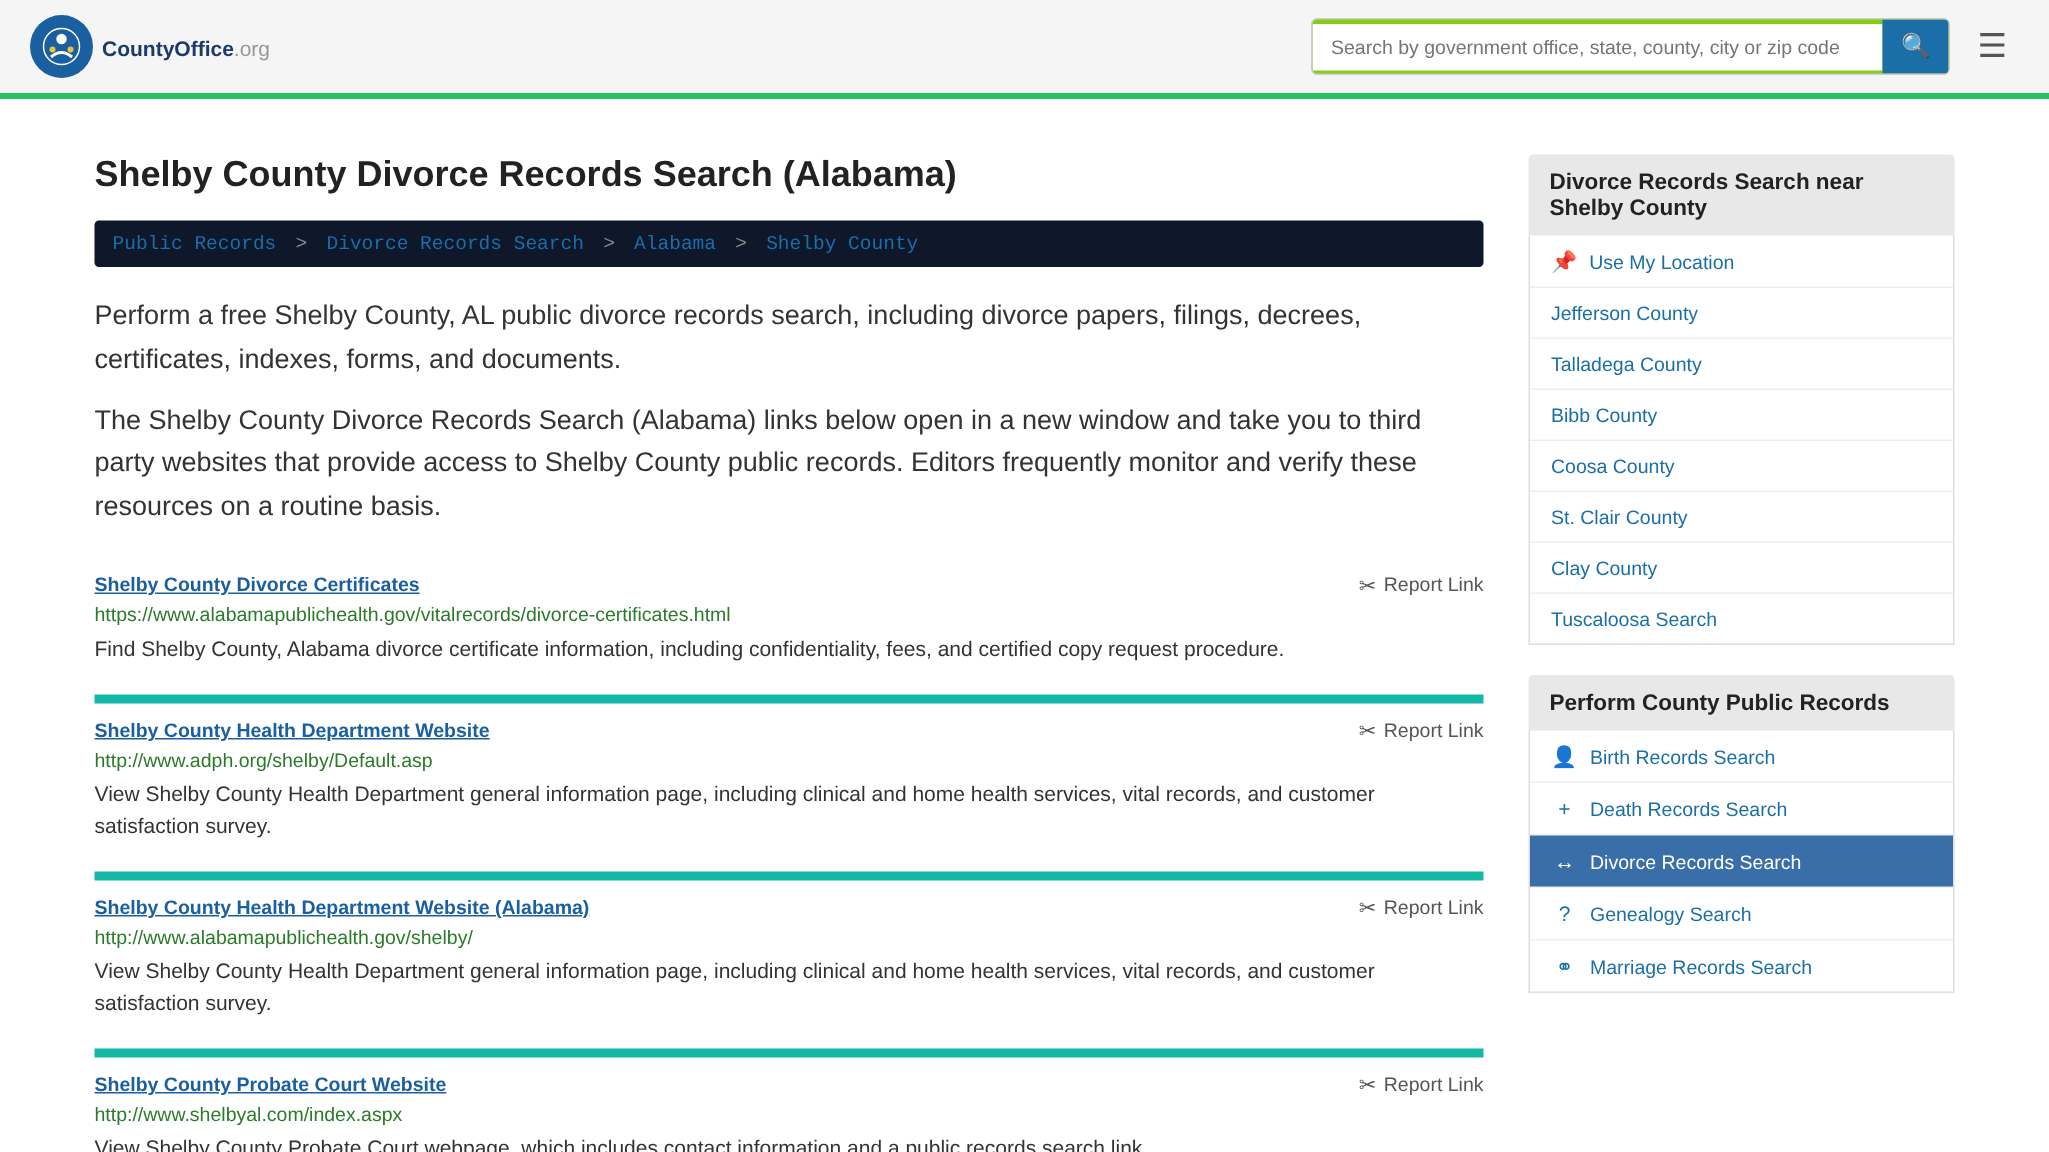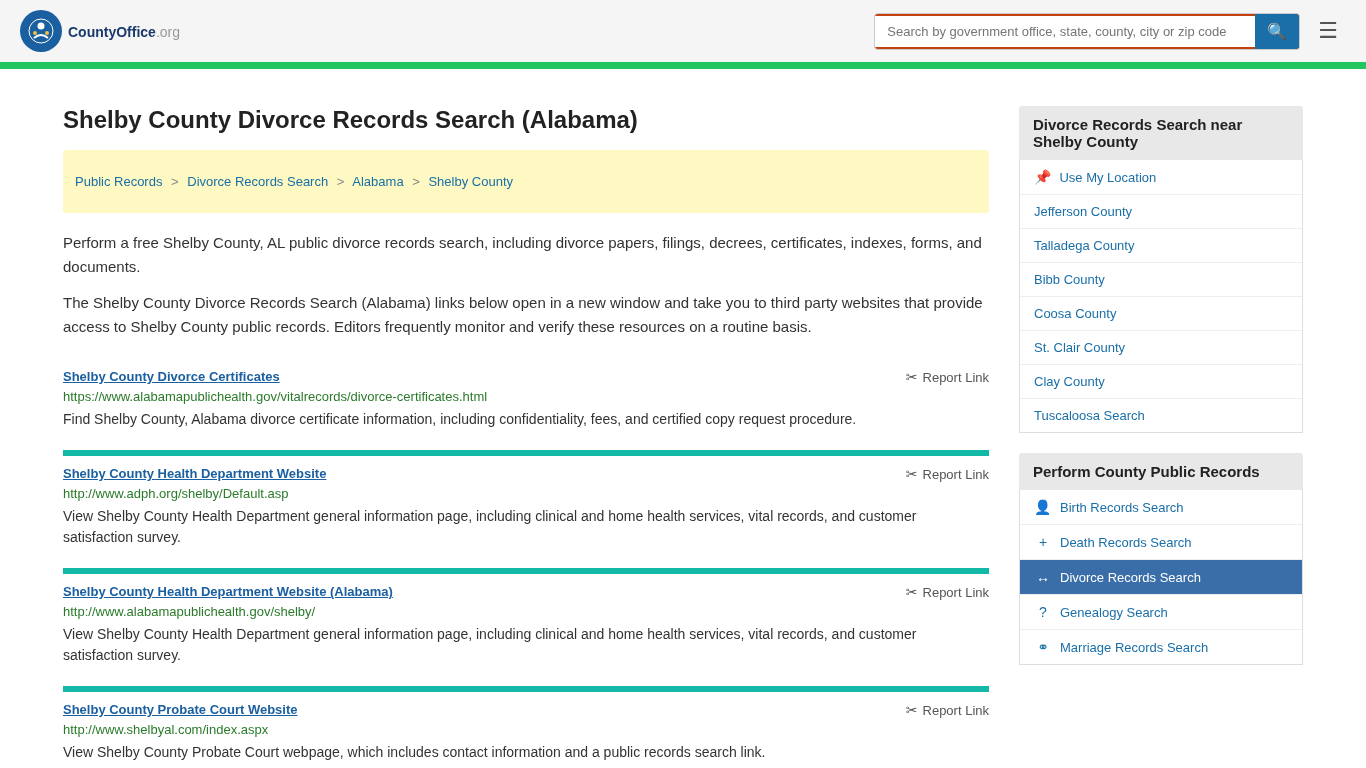--- a/index.html
+++ b/index.html
@@ -1,21 +1,21 @@
 <!DOCTYPE html>
 <html><head>
   <meta charset="utf-8">
   <style>
     * { margin: 0; padding: 0; box-sizing: border-box; }
     body { font-family: Arial, sans-serif; font-size: 14px; color: #333; background: #fff; }
 
     
     .header {
       background: #f5f5f5;
-      border-bottom: 7px solid #22c55e;
+      border-bottom: 4px solid #22c55e;
       padding: 10px 20px;
       display: flex;
       align-items: center;
       justify-content: space-between;
     }
     .logo-area {
       display: flex;
       align-items: center;
       gap: 6px;
     }
@@ -45,21 +45,21 @@
     .header-right {
       display: flex;
       align-items: center;
       gap: 10px;
     }
     .search-bar {
       display: flex;
       align-items: center;
       border: 1px solid #ccc;
       border-radius: 4px;
-      background: #c2410c;
+      background: #84cc16;
       overflow: hidden;
     }
     .search-bar input {
       border: none;
       outline: none;
       padding: 8px 12px;
       width: 380px;
       font-size: 13px;
       color: #666;
     }
@@ -95,36 +95,37 @@
     }
     .page-title {
       font-size: 24px;
       font-weight: bold;
       color: #222;
       margin-bottom: 16px;
     }
 
     
     .breadcrumb {
-      background: #fef9c3;
-      padding: 24px 12px;
+      background: #0f172a;
+      padding: 8px 12px;
       border-radius: 3px;
       font-size: 13px;
       margin-bottom: 18px;
       color: #555;
+      font-family: Liberation Mono, monospace;
     }
     .breadcrumb a {
       color: #1a6fa8;
       text-decoration: none;
     }
     .breadcrumb span { margin: 0 5px; color: #888; }
 
     
     .desc-para {
-      font-size: 15px;
+      font-size: 18px;
       line-height: 1.6;
       color: #333;
       margin-bottom: 12px;
     }
     .desc-para a {
       color: #1a6fa8;
       text-decoration: underline;
     }
 
     

